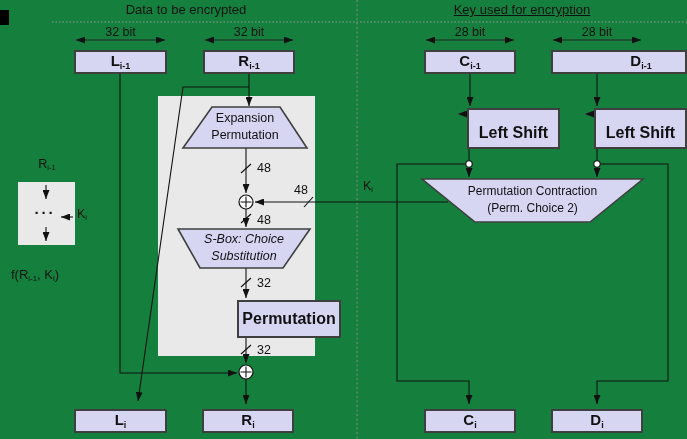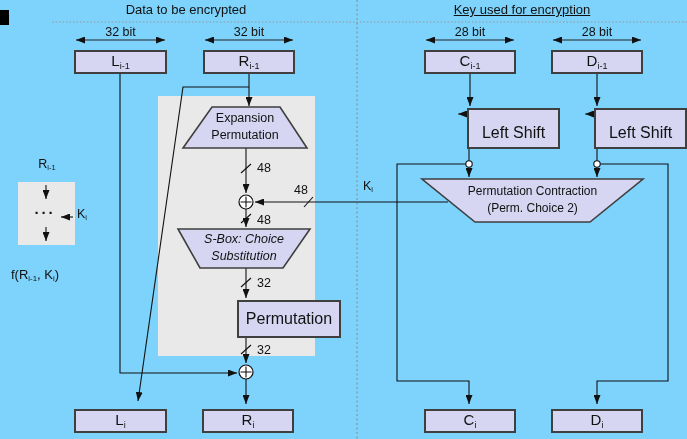--- a/index.html
+++ b/index.html
@@ -1,22 +1,22 @@
 <!DOCTYPE html>
 <html style="--block_fill: #d6d6f2; --block_border: #3f3f3f; --panel_gray: #e9e9e9; --wire: #111111; --divider_gray: #888888;"><head>
 <meta charset="utf-8">
 <style>
   html,body{margin:0;padding:0;background:#ffffff;}
-  #stage{position:relative;width:687px;height:439px;background:#7dd3fc;overflow:hidden;
+  #stage{position:relative;width:687px;height:439px;background:#15803d;overflow:hidden;
          font-family:"Liberation Sans", sans-serif;color:#111;}
   .panel{position:absolute;background:var(--panel_gray);z-index:0;}
   svg.wires{position:absolute;left:0;top:0;z-index:1;}
   .box{position:absolute;background:var(--block_fill);border:2px solid var(--block_border);
        display:flex;align-items:center;justify-content:center;z-index:2;
-       font-size:15px;line-height:1;}
+       font-size:15px;line-height:1;font-weight:bold;}
   .sub{font-size:0.60em;vertical-align:-0.30em;}
   .txt{position:absolute;z-index:2;white-space:nowrap;}
   .ctr{text-align:center;}
   .hdr{font-size:13px;}
   .bit{font-size:12.5px;}
   .wl{font-size:12.5px;}
   .blocktxt{font-size:12.5px;line-height:17px;}
   .pc2txt{font-size:12px;line-height:17px;}
   .bigtxt{font-size:16px;margin-left:44px;}
   .legend-dots{font-size:15px;font-weight:bold;letter-spacing:2px;}
@@ -111,21 +111,21 @@
 
   <div class="box" style="left:74px;top:50px;width:89px;height:20px;">
     <span><span>L</span><span class="sub">i-1</span></span>
   </div>
   <div class="box" style="left:203px;top:50px;width:88px;height:20px;">
     <span><span>R</span><span class="sub">i-1</span></span>
   </div>
   <div class="box" style="left:424px;top:50px;width:88px;height:20px;">
     <span><span>C</span><span class="sub">i-1</span></span>
   </div>
-  <div class="box" style="left:551px;top:50px;width:88px;height:20px;">
+  <div class="box" style="left:551px;top:50px;width:88px;height:20px;padding-left:44px;">
     <span><span>D</span><span class="sub">i-1</span></span>
   </div>
 
   <div class="box bigtxt" style="left:423px;top:108px;width:89px;height:37px;align-items:flex-end;padding-bottom:0;">
     <span style="margin-bottom:6px;">Left Shift</span>
   </div>
   <div class="box bigtxt" style="left:550px;top:108px;width:89px;height:37px;align-items:flex-end;">
     <span style="margin-bottom:6px;">Left Shift</span>
   </div>
 

